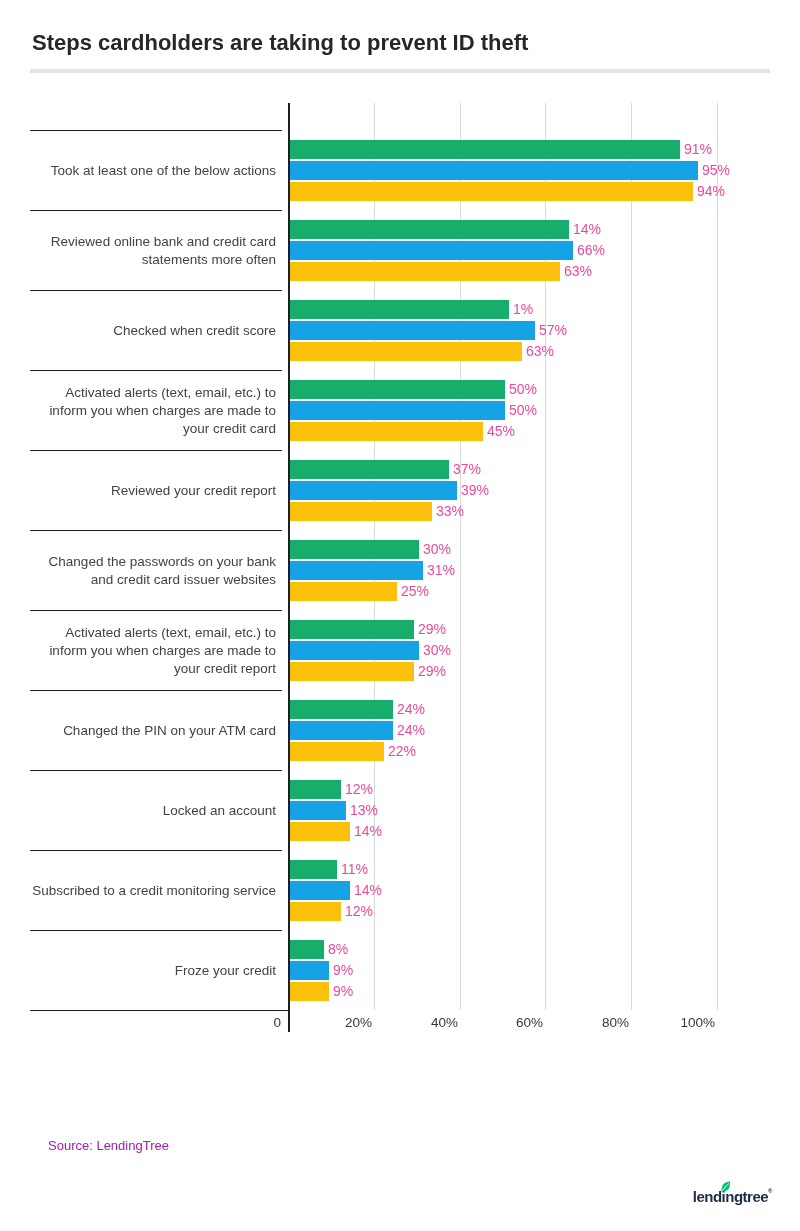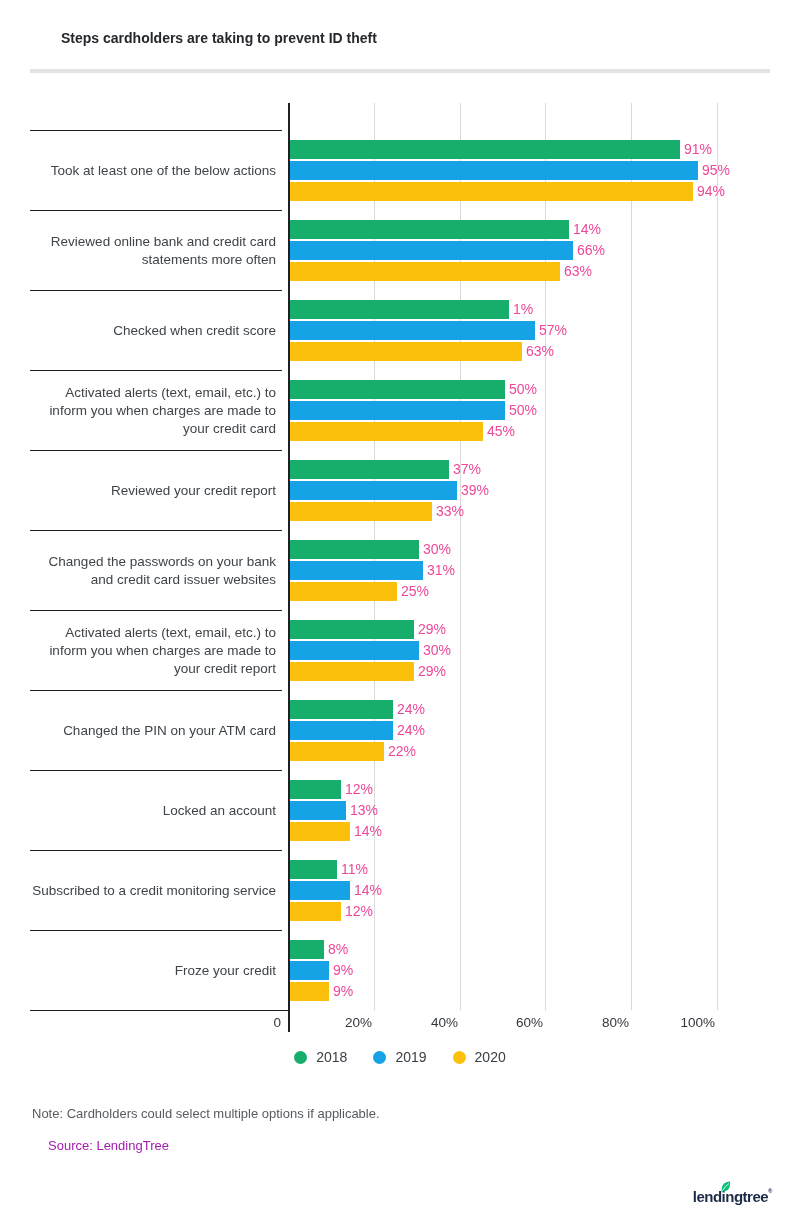--- a/index.html
+++ b/index.html
@@ -1,19 +1,19 @@
 <!DOCTYPE html>
 <html><head>
 <meta charset="utf-8">
 <style>
   html,body{margin:0;padding:0;background:#ffffff;}
   .page{position:relative;width:800px;height:1231px;background:#fff;overflow:hidden;
         font-family:"Liberation Sans", sans-serif;}
-  .chart-title{position:absolute;left:32px;top:30px;font-size:14px;font-weight:bold;
-        color:#24282d;letter-spacing:0;margin-left:29px;}
+  .chart-title{position:absolute;left:32px;top:30px;font-size:22px;font-weight:bold;
+        color:#24282d;letter-spacing:0;}
   .title-rule{position:absolute;left:30px;top:69px;width:740px;height:4px;background:#e3e3e3;}
 
   .chart{position:absolute;left:30px;top:103px;width:740px;height:935px;}
   .axis-line{position:absolute;left:258px;top:0;width:2px;height:929px;background:#1c2024;}
   .gridline{position:absolute;top:0;width:1px;height:907px;background:#d9d9d9;}
   .cat-cell{position:absolute;left:0;width:252px;padding-right:6px;display:flex;
         align-items:center;justify-content:flex-end;text-align:right;
         font-size:13.5px;line-height:18px;color:#3f4449;border-top:1px solid #1a1d21;
         box-sizing:border-box;height:80px;}
   .cat-bottom{position:absolute;left:0;top:907px;width:258px;height:1px;background:#1a1d21;}
@@ -138,36 +138,21 @@
     <div id="ticks-layer">
         <div class="tick-label" style="left: 251px;">0</div>
         <div class="tick-label" style="left: 342px;">20%</div>
         <div class="tick-label" style="left: 428px;">40%</div>
         <div class="tick-label" style="left: 513px;">60%</div>
         <div class="tick-label" style="left: 599px;">80%</div>
         <div class="tick-label" style="left: 685px;">100%</div>
       </div>
   </div>
 
-  <div class="legend" id="legend">
-      <div class="legend-item">
-        <span class="legend-dot" style="background: rgb(23, 173, 107);"></span>
-        <span class="legend-label">2018</span>
-      </div>
-      <div class="legend-item">
-        <span class="legend-dot" style="background: rgb(22, 163, 229);"></span>
-        <span class="legend-label">2019</span>
-      </div>
-      <div class="legend-item">
-        <span class="legend-dot" style="background: rgb(250, 192, 12);"></span>
-        <span class="legend-label">2020</span>
-      </div>
-    </div>
 
-  <div class="note-text">Note: Cardholders could select multiple options if applicable.</div>
   <div class="source-text">Source: LendingTree</div>
 
   <div class="logo">
     <span class="logo-text">
       <span class="logo-leaf">
         <svg width="11" height="12" viewBox="0 0 11 12">
           <path d="M10 0.5 C4.5 0.8 1.2 3.8 1.6 10.4 C8.2 10.8 10.6 7 10 0.5 Z" fill="#08c177"></path>
           <path d="M2.5 9.5 C4.5 6.5 6.5 4.5 9 2.5" stroke="#ffffff" stroke-width="0.9" fill="none"></path>
         </svg>
       </span><span>lendingtree</span><span class="logo-mark">®</span>

